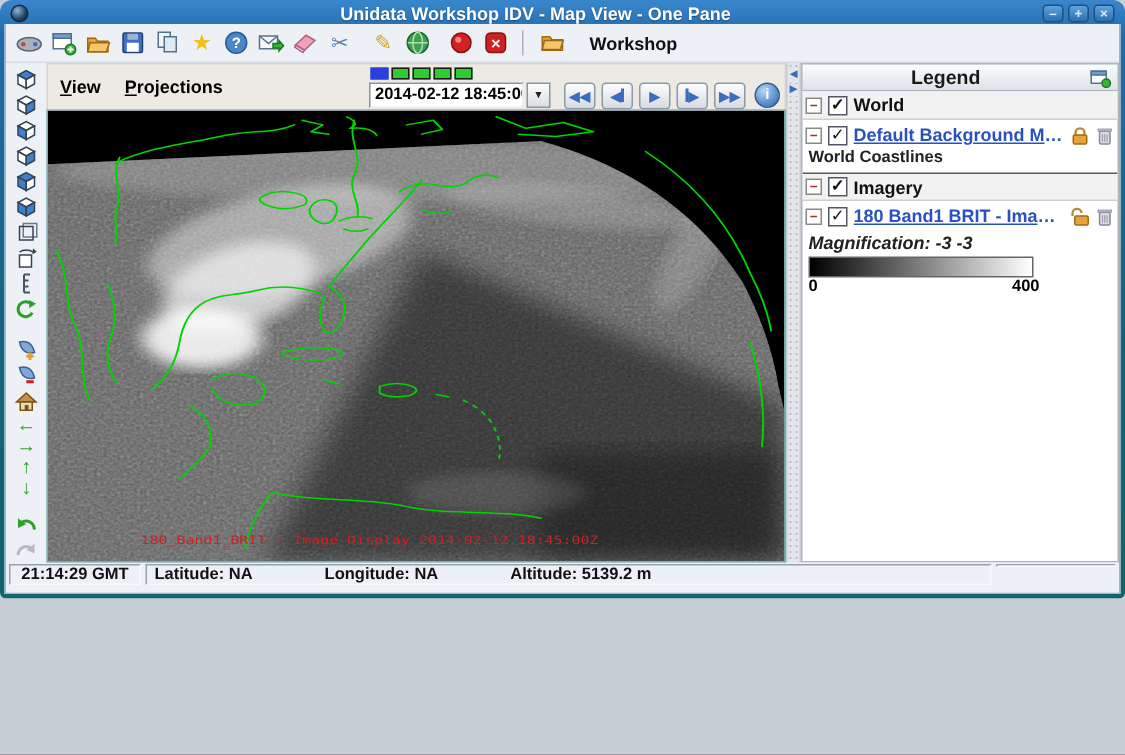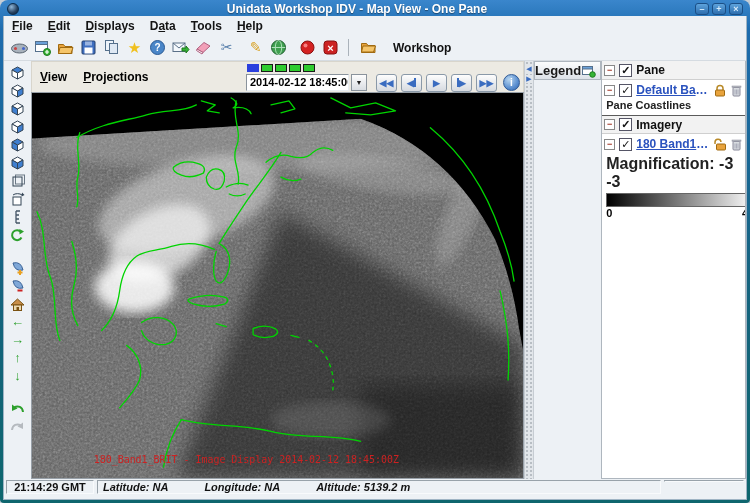--- a/index.html
+++ b/index.html
@@ -1,18 +1,18 @@
 <!DOCTYPE html>
 <html><head>
 <meta charset="utf-8">
 <style>
   * { margin:0; padding:0; box-sizing:border-box; }
   html,body { background:#c6ced6; font-family:"Liberation Sans", sans-serif; }
   .window {
-    width:750px; height:503px; margin:0 auto;
+    width:750px; height:399px; margin:0 auto;
     background:linear-gradient(180deg,#3a86cc 0%, #1d6cae 6%, #15637f 55%, #0e666e 100%);
     border-radius:8px 8px 4px 4px;
     padding:0 3px 3px 3px;
     display:flex; flex-direction:column;
     overflow:hidden;
     position:relative;
   }
   
   .titlebar { height:16px; display:flex; align-items:center; padding:1px 4px 0 4px; }
   .logo { width:12px; height:12px; border-radius:50%;
@@ -75,78 +75,70 @@
   .map-canvas { flex:1; position:relative; background:#5eead4;
     border:1px solid #98a0a8; overflow:hidden; }
   .map-canvas svg { position:absolute; inset:0; width:100%; height:100%; }
   
   .splitter { width:10px; background:#e2e6ea; border-left:1px solid #c6ccd2;
     border-right:1px solid #c6ccd2; display:flex; flex-direction:column; align-items:center;
     padding-top:4px; gap:2px;
     background-image:radial-gradient(#b8bec4 1px, transparent 1px); background-size:4px 4px; }
   .chev { color:#3a6cc0; font-size:7px; line-height:8px; background:#e2e6ea; }
   
-  .legend { width:212px; display:flex; flex-direction:row; background:#edf1f5; }
+  .legend { width:212px; display:flex; flex-direction:column; background:#edf1f5; }
   .legend-header { height:19px; background:linear-gradient(#fbfcfd,#dde2e8);
     border:1px solid #aeb6be; display:flex; align-items:center; }
   .legend-title { flex:1; text-align:center; font-size:13px; font-weight:bold; color:#1a1a1a; }
   .legend-body { flex:1; background:#fff; border:1px solid #aeb6be; border-top:none;
     font-size:12px; overflow:hidden; }
   .cat-row { display:flex; align-items:center; gap:4px; height:19px; padding-left:2px;
     background:#f2f2f2; border-top:1px solid #5a5a5a; border-bottom:1px solid #cfcfcf;
     font-weight:bold; color:#111; }
   .disp-row { display:flex; align-items:center; gap:4px; padding:3px 3px 1px 2px; }
   .collapse-btn { width:11px; height:11px; background:#fff; border:1px solid #888;
     color:#a03020; font-size:9px; line-height:9px; text-align:center; font-weight:bold; flex:0 0 auto; }
   .checkbox { width:13px; height:13px; background:#fff; border:1px solid #556;
     color:#111; font-size:11px; line-height:11px; text-align:center; flex:0 0 auto; }
   .legend-link { color:#2a52be; font-weight:bold; text-decoration:underline; white-space:nowrap;
     overflow:hidden; text-overflow:ellipsis; }
   .row-icons { margin-left:auto; display:flex; gap:4px; align-items:center; }
   .sub-label { font-size:11px; font-weight:bold; color:#222; padding:1px 0 4px 4px; }
-  .mag-label { font-size:16px; font-weight:bold; color:#222; padding:3px 0 2px 4px; }
+  .mag-label { font-size:12px; font-weight:bold; color:#222; padding:3px 0 2px 4px;font-style:italic; }
   .colorbar { width:150px; height:14px; margin-left:4px;
     background:linear-gradient(90deg,#000,#fff); border:1px solid #666; }
   .colorbar-labels { width:158px; display:flex; justify-content:space-between;
     font-size:11px; font-weight:bold; padding-left:4px; }
   
   .statusbar { height:20px; display:flex; gap:3px; padding:1px 2px; background:#edf1f5;
     align-items:flex-start; }
   .scell { border:1px solid; border-color:#98a2aa #f8fafc #f8fafc #98a2aa;
     display:flex; align-items:center; font-size:11px; font-weight:bold; color:#111;
     padding:0 5px; white-space:nowrap; }
   .scell-time { width:88px; justify-content:center; }
-  .scell-pos { flex:1; gap:36px;font-style:italic; }
+  .scell-pos { flex:1; gap:48px; }
   .scell-right { width:80px; }
 </style>
 </head>
 <body>
 
 <div class="window">
 
   <div class="titlebar">
     <div class="logo"></div>
     <div class="title-text">Unidata Workshop IDV - Map View - One Pane</div>
     <div class="winbtns">
       <div class="winbtn">–</div>
       <div class="winbtn">+</div>
       <div class="winbtn">×</div>
     </div>
   </div>
 
   <div class="app-body">
 
-    <div class="menubar">
-      <span class="menu-item"><i></i><u>F</u><i>ile</i></span>
-      <span class="menu-item"><i></i><u>E</u><i>dit</i></span>
-      <span class="menu-item"><i></i><u>D</u><i>isplays</i></span>
-      <span class="menu-item"><i>D</i><u>a</u><i>ta</i></span>
-      <span class="menu-item"><i></i><u>T</u><i>ools</i></span>
-      <span class="menu-item"><i></i><u>H</u><i>elp</i></span>
-    </div>
 
     <div class="toolbar">
       <span class="tbtn">
         <svg width="19" height="19">
             <ellipse cx="9.5" cy="10.5" rx="8" ry="4.5" fill="#a8b2bc" stroke="#5a6672"></ellipse>
             <circle cx="5.5" cy="10.5" r="1.5" fill="#cc4444"></circle>
             <circle cx="13.5" cy="10.5" r="1.5" fill="#4466cc"></circle>
           </svg>
       </span>
       <span class="tbtn">
@@ -468,39 +460,39 @@
           <svg width="16" height="14" style="margin-right:3px;">
               <rect x="1.5" y="2.5" width="10" height="8" fill="#fff" stroke="#55708c"></rect>
               <rect x="1.5" y="2.5" width="10" height="2.5" fill="#6aa0d8" stroke="#55708c"></rect>
               <circle cx="11.5" cy="10.5" r="2.8" fill="#35b335" stroke="#1e7a1e"></circle>
             </svg>
         </div>
         <div class="legend-body">
           <div class="cat-row" style="border-top:none;">
             <span class="collapse-btn">−</span>
             <span class="checkbox">✓</span>
-            <span>Pane</span>
+            <span>World</span>
           </div>
           <div class="disp-row">
             <span class="collapse-btn">−</span>
             <span class="checkbox">✓</span>
             <span class="legend-link">Default Background Maps</span>
             <span class="row-icons">
               <svg width="14" height="13">
                   <path d="M4,6 v-1.5 a3,3 0 0 1 6,0 V6" fill="none" stroke="#b98a28" stroke-width="1.5"></path>
                   <rect x="2.5" y="6" width="9" height="6" rx="1" fill="#e8a33d" stroke="#a06a10"></rect>
                 </svg>
               <svg width="11" height="13">
                   <rect x="2" y="3.5" width="7" height="8.5" rx="1" fill="#d8dce0" stroke="#889"></rect>
                   <rect x="1" y="2" width="9" height="1.5" fill="#b8bcc2" stroke="#889" stroke-width="0.5"></rect>
                   <path d="M4,5.5 v5 M5.5,5.5 v5 M7,5.5 v5" stroke="#99a" stroke-width="0.7"></path>
                 </svg>
             </span>
           </div>
-          <div class="sub-label">Pane Coastlines</div>
+          <div class="sub-label">World Coastlines</div>
           <div class="cat-row">
             <span class="collapse-btn">−</span>
             <span class="checkbox">✓</span>
             <span>Imagery</span>
           </div>
           <div class="disp-row">
             <span class="collapse-btn">−</span>
             <span class="checkbox">✓</span>
             <span class="legend-link">180 Band1 BRIT - Image...</span>
             <span class="row-icons">

